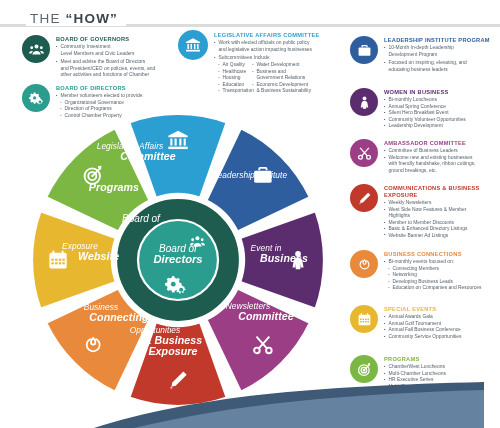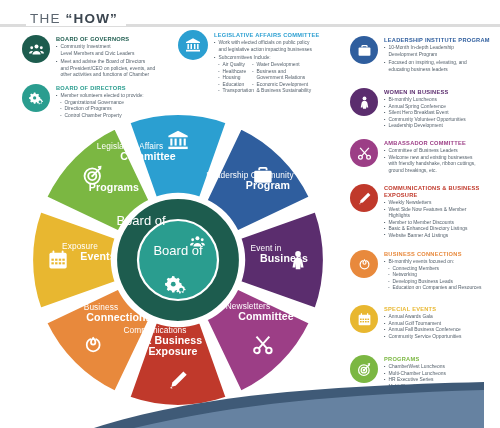--- a/index.html
+++ b/index.html
@@ -44,30 +44,30 @@
   }
   .blk li.sub { padding-left: 8.5px; }
   .blk li.sub::before { content: "-"; left: 4px; font-size: 4.9px; top: 0; }
   .blk li.plain { padding-left: 4.5px; }
   .blk li.plain::before { content: ""; }
   .cols { display: flex; gap: 0; }
   .cols .c1 { width: 34px; }
   .cols .c2 { width: 76px; }
 
   
-  #wheel { position: absolute; left: 28px; top: 110px; width: 300px; height: 300px; }
+  #wheel { position: absolute; left: 28px; top: 110px; width: 300px; height: 300px; font-style: italic; }
   #wheel svg { display: block; }
   .seg-label {
     position: absolute; text-align: center; color: #ffffff;
     line-height: 1.04; pointer-events: none;
   }
   .seg-label .l1 { font-size: 8.3px; font-weight: 400; display: block; letter-spacing: .1px;}
   .seg-label .l2 { font-size: 10.6px; font-weight: 700; display: block; letter-spacing: .1px; margin-left: 36px;}
   .ctr-label { position: absolute; text-align: center; color: #ffffff; line-height: 1.02; }
-  .ctr-label .l1 { font-size: 13px; font-weight: 400; display: block; }
+  .ctr-label .l1 { font-size: 10px; font-weight: 400; display: block; }
   .ctr-label .l2 { font-size: 11.2px; font-weight: 700; display: block; }
 
   
   .swoosh { position: absolute; right: 0; bottom: 0; width: 500px; height: 46px; overflow: hidden; pointer-events: none; }
 </style>
 <style></style></head>
 <body>
 
 <div id="root">
 
@@ -394,53 +394,53 @@
           </g>
         </g>
       </g>
     </svg>
 
     <div class="seg-label" id="lbl-legislative" style="left:42px; top:32px; width:120px;">
       <span class="l1">Legislative Affairs</span>
       <span class="l2">Committee</span>
     </div>
     <div class="seg-label" id="lbl-leadership" style="left:168px; top:61px; width:108px;">
-      <span class="l1">Leadership Community</span>
-      <span class="l2">Program</span>
+      <span class="l1">Leadership Institute</span>
     </div>
     <div class="seg-label" id="lbl-women" style="left:196px; top:134px; width:84px;">
       <span class="l1">Event in</span>
       <span class="l2">Business</span>
     </div>
     <div class="seg-label" id="lbl-ambassador" style="left:168px; top:192px; width:104px;">
       <span class="l1">Newsletters</span>
       <span class="l2">Committee</span>
     </div>
     <div class="seg-label" id="lbl-comms" style="left:72px; top:216px; width:110px;">
-      <span class="l1">Communications</span>
+      <span class="l1">Opportunities</span>
       <span class="l2">&amp; Business</span>
       <span class="l2">Exposure</span>
     </div>
     <div class="seg-label" id="lbl-connections" style="left:20px; top:193px; width:106px;">
       <span class="l1">Business</span>
-      <span class="l2">Connections</span>
+      <span class="l2">Connecting</span>
     </div>
     <div class="seg-label" id="lbl-special" style="left:14px; top:132px; width:76px;">
       <span class="l1">Exposure</span>
-      <span class="l2">Events</span>
+      <span class="l2">Website</span>
     </div>
     <div class="seg-label" id="lbl-programs" style="left:22px; top:72px; width:92px;">
       <span class="l2">Programs</span>
     </div>
 
     <div class="ctr-label" id="ctr-outer" style="left:68px; top:104px; width:90px;">
       <span class="l1">Board of</span>
     </div>
     <div class="ctr-label" id="ctr-inner" style="left:105px; top:134px; width:90px;">
       <span class="l1">Board of</span>
+      <span class="l2">Directors</span>
     </div>
   </div>
 
   <div class="swoosh">
     <svg viewBox="0 0 500 46" width="500" height="46" preserveAspectRatio="none">
       <path d="M110 46 C 210 14, 330 4, 500 0 L500 46 Z" fill="#3f5a77"></path>
       <path d="M150 46 C 250 22, 360 12, 500 8 L500 46 Z" fill="#6d8aa8" opacity="0.85"></path>
     </svg>
   </div>
 </div>

